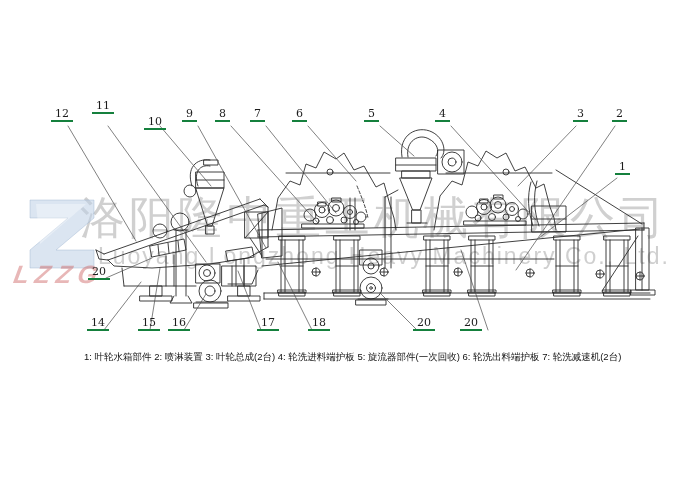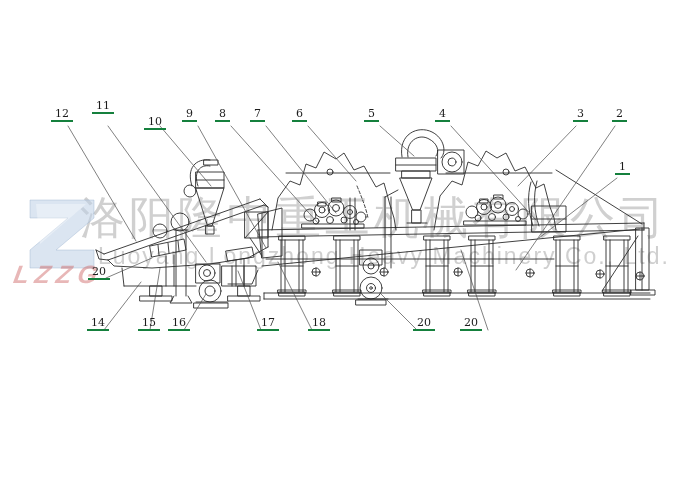--- a/index.html
+++ b/index.html
@@ -211,15 +211,16 @@
   <span class="callout" style="left:88px;top:266px">20</span>
   <span class="callout" style="left:87px;top:317px">14</span>
   <span class="callout" style="left:138px;top:317px">15</span>
   <span class="callout" style="left:168px;top:317px">16</span>
   <span class="callout" style="left:257px;top:317px">17</span>
   <span class="callout" style="left:308px;top:317px">18</span>
   <span class="callout" style="left:413px;top:317px">20</span>
   <span class="callout" style="left:460px;top:317px">20</span>
 
   <div id="legend">
+    <div>1: 叶轮水箱部件 2: 喷淋装置  3: 叶轮总成(2台) 4: 轮洗进料端护板   5: 旋流器部件(一次回收)  6: 轮洗出料端护板   7: 轮洗减速机(2台)</div>
   </div>
 
 </div>
 
 </body></html>

